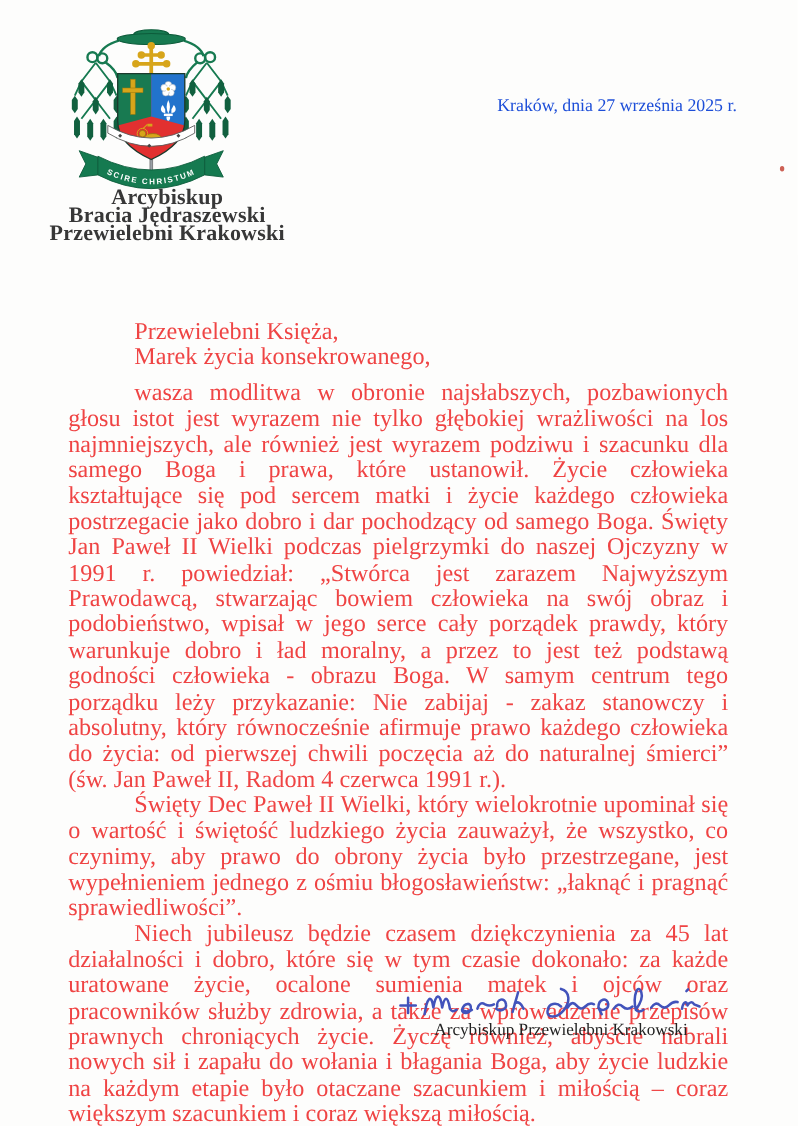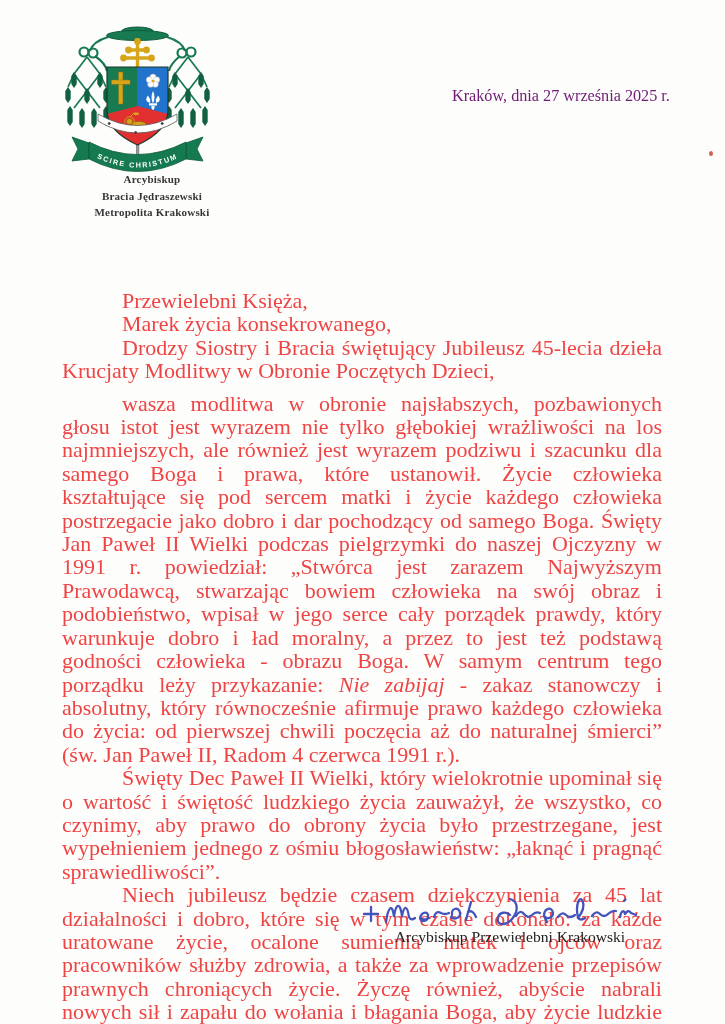--- a/index.html
+++ b/index.html
@@ -7,40 +7,40 @@
     width:725px;height:1024px;position:relative;overflow:hidden;
     background:#ffffff;
     font-family:"Liberation Serif","DejaVu Serif",serif;
     color:#1e1e1e;
   }
   .page{position:absolute;inset:0;background:#fdfdfc;}
   
   #crest{position:absolute;left:64px;top:24px;width:148px;height:150px;}
   #sender{
     position:absolute;left:42px;top:171px;width:220px;
-    text-align:center;font-weight:700;font-size:11px;line-height:16.5px;
+    text-align:center;font-weight:700;font-size:20px;line-height:16.5px;
     color:#373737;letter-spacing:.2px;
   }
   #date{
     position:absolute;left:452px;top:87px;
-    font-size:16.2px;color:#701a75;white-space:nowrap;
+    font-size:16.2px;color:#1d4ed8;white-space:nowrap;
   }
   #scan-dot{
     position:absolute;left:709px;top:151px;width:4px;height:5px;
     background:#c0392b;border-radius:50%;opacity:.8;
   }
   
   #letter{
     position:absolute;left:62px;top:289px;width:600px;
     font-size:22px;line-height:23.4px;text-align:justify;color:#ef4444;
   }
   #letter p{margin:0;text-indent:60px;}
   .gap-sm{margin-top:9px !important;}
   .gap-md{margin-top:23px !important;}
-  .it{font-style:italic;}
+  .it{}
   
   #sig-hand{position:absolute;left:352px;top:886px;width:300px;height:48px;}
   #sig-print{
     position:absolute;left:330px;top:926px;width:360px;text-align:center;
     font-size:15.6px;line-height:22px;color:#222;
   }
 </style>
 </head>
 <body>
 
@@ -157,32 +157,31 @@
       <path id="mottoArc" d="M31,133 Q73.5,154 116,133" fill="none"></path>
       <text font-size="7.2" font-weight="bold" fill="#ffffff" letter-spacing="1.6" font-family="Liberation Sans, sans-serif">
         <textPath href="#mottoArc" startOffset="50%" text-anchor="middle">SCIRE CHRISTUM</textPath>
       </text>
     </g>
   </svg>
 
   <div id="sender">
     <div>Arcybiskup</div>
     <div>Bracia Jędraszewski</div>
-    <div>Metropolita Krakowski</div>
+    <div>Przewielebni Krakowski</div>
   </div>
 
   <div id="date">Kraków, dnia 27 września 2025 r.</div>
 
   <div id="scan-dot"></div>
 
   <div id="letter">
     <div id="salutation">
         <p>Przewielebni Księża,</p>
         <p>Marek życia konsekrowanego,</p>
-        <p>Drodzy Siostry i Bracia świętujący Jubileusz 45-lecia dzieła Krucjaty Modlitwy w Obronie Poczętych Dzieci,</p>
       </div>
     <div id="paragraphs">
         <p class="gap-sm"><span>wasza modlitwa w obronie najsłabszych, pozbawionych głosu istot jest wyrazem nie tylko głębokiej wrażliwości na los najmniejszych, ale również jest wyrazem podziwu i szacunku dla samego Boga i prawa, które ustanowił. Życie człowieka kształtujące się pod sercem matki i życie każdego człowieka postrzegacie jako dobro i dar pochodzący od samego Boga. Święty Jan Paweł II Wielki podczas pielgrzymki do naszej Ojczyzny w 1991 r. powiedział: „Stwórca jest zarazem Najwyższym Prawodawcą, stwarzając bowiem człowieka na swój obraz i podobieństwo, wpisał w jego serce cały porządek prawdy, który warunkuje dobro i ład moralny, a przez to jest też podstawą godności człowieka - obrazu Boga. W samym centrum tego porządku leży przykazanie: </span><span class="it">Nie zabijaj</span><span> - zakaz stanowczy i absolutny, który równocześnie afirmuje prawo każdego człowieka do życia: od pierwszej chwili poczęcia aż do naturalnej śmierci” (św. Jan Paweł II, Radom 4 czerwca 1991 r.).</span></p>
         <p><span>Święty Dec Paweł II Wielki, który wielokrotnie upominał się o wartość i świętość ludzkiego życia zauważył, że wszystko, co czynimy, aby prawo do obrony życia było przestrzegane, jest wypełnieniem jednego z ośmiu błogosławieństw: „łaknąć i pragnąć sprawiedliwości”.</span></p>
         <p><span>Niech jubileusz będzie czasem dziękczynienia za 45 lat działalności i dobro, które się w tym czasie dokonało: za każde uratowane życie, ocalone sumienia matek i ojców oraz pracowników służby zdrowia, a także za wprowadzenie przepisów prawnych chroniących życie. Życzę również, abyście nabrali nowych sił i zapału do wołania i błagania Boga, aby życie ludzkie na każdym etapie było otaczane szacunkiem i miłością – coraz większym szacunkiem i coraz większą miłością.</span></p>
       </div>
     <p class="gap-md">Z serdecznym pozdrowieniem i pasterskim błogosławieństwem</p>
   </div>
 
   <svg id="sig-hand" viewBox="0 0 300 48" role="img" aria-label="+ Marek Jędraszewski">

